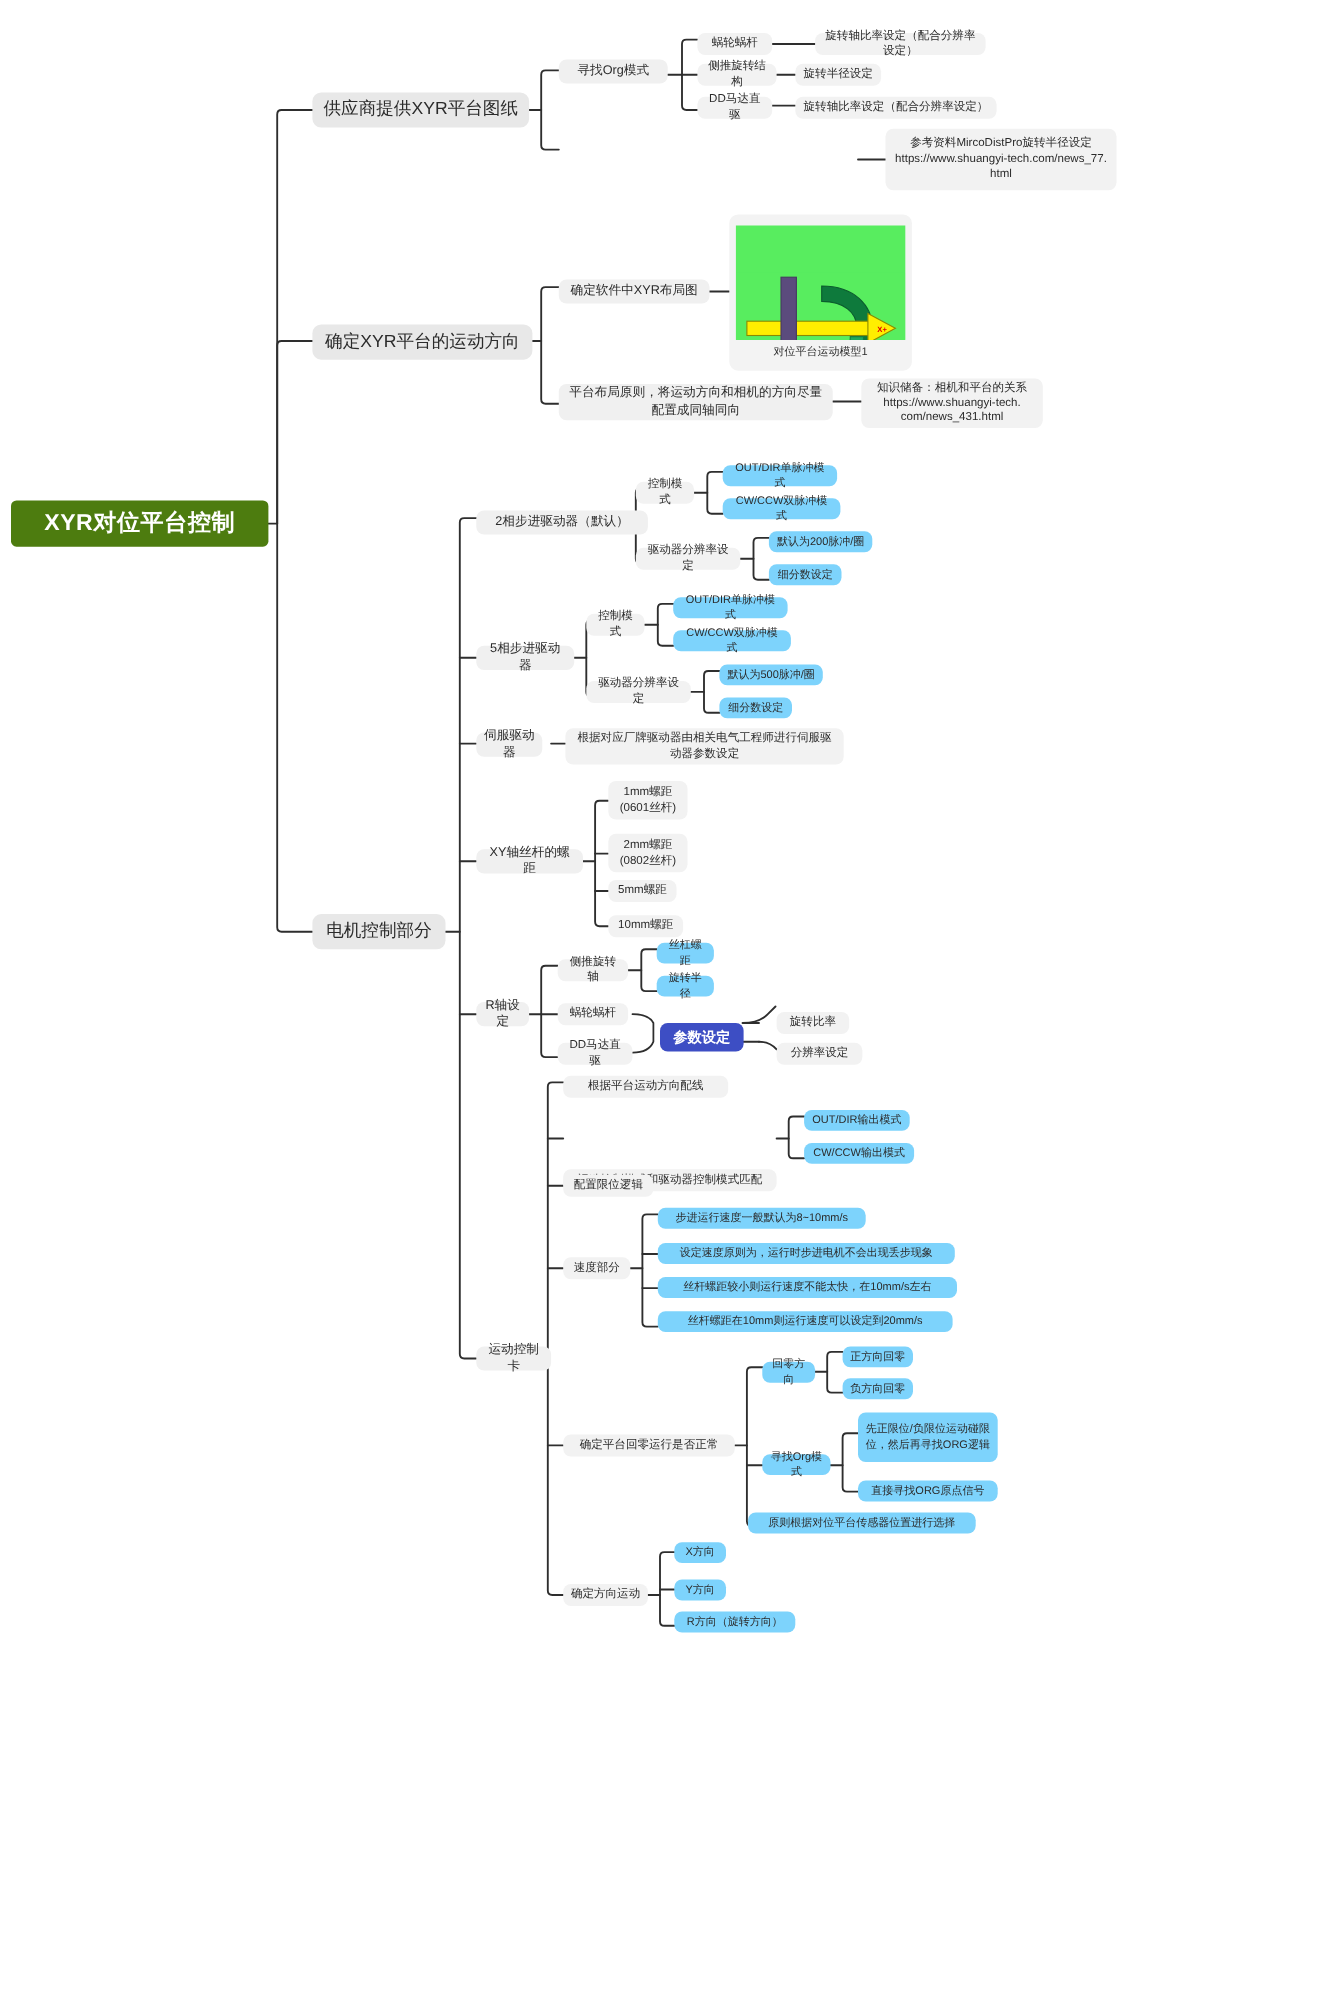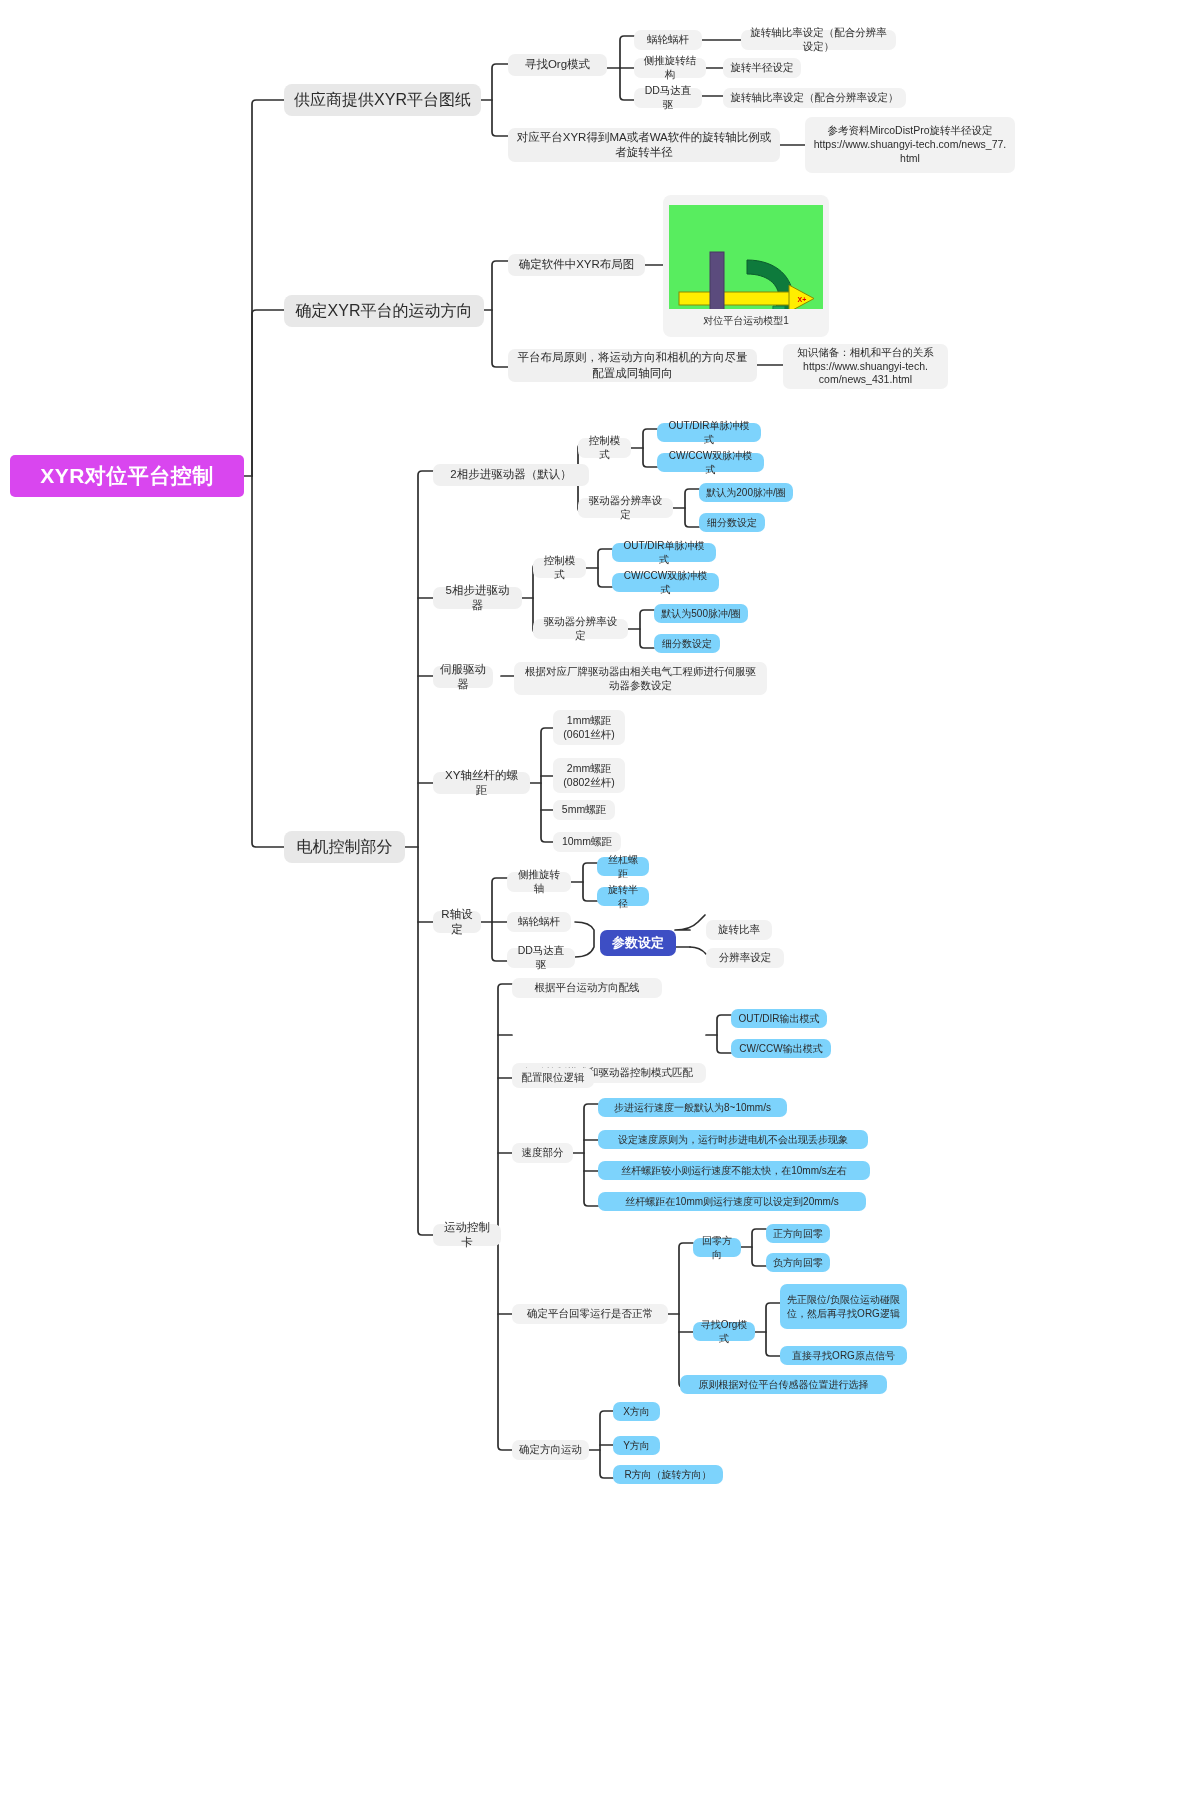--- a/index.html
+++ b/index.html
@@ -28,21 +28,21 @@
     color: #2b2b2b;
     display: flex;
     align-items: center;
     justify-content: center;
     text-align: center;
     line-height: 1.32;
     padding: 3px 7px;
     white-space: pre-wrap;
   }
   .root {
-    background: #d946ef;
+    background: #4d7c0f;
     color: #ffffff;
     font-size: 21px;
     font-weight: bold;
     border-radius: 5px;
     letter-spacing: .5px;
   }
   .lvl1 {
     background: #e8e8e8;
     font-size: 16px;
     border-radius: 8px;
@@ -203,21 +203,20 @@
 
   <div class="node lvl3" style="left:634px; top:30px; width:68px; height:20px;">蜗轮蜗杆</div>
   <div class="node lvl3" style="left:741px; top:30px; width:155px; height:20px;">旋转轴比率设定（配合分辨率设定）</div>
 
   <div class="node lvl3" style="left:634px; top:58px; width:72px; height:20px;">侧推旋转结构</div>
   <div class="node lvl3" style="left:723px; top:58px; width:78px; height:20px;">旋转半径设定</div>
 
   <div class="node lvl3" style="left:634px; top:88px; width:68px; height:20px;">DD马达直驱</div>
   <div class="node lvl3" style="left:723px; top:88px; width:183px; height:20px;">旋转轴比率设定（配合分辨率设定）</div>
 
-  <div class="node lvl2" style="left:508px; top:128px; width:272px; height:34px;">对应平台XYR得到MA或者WA软件的旋转轴比例或者旋转半径</div>
   <div class="node lvl3" style="left:805px; top:117px; width:210px; height:56px;">参考资料MircoDistPro旋转半径设定
 https://www.shuangyi-tech.com/news_77.
 html</div>
 
   <div class="node lvl1" style="left:284px; top:295px; width:200px; height:32px;">确定XYR平台的运动方向</div>
 
   <div class="node lvl2" style="left:508px; top:254px; width:137px; height:22px;">确定软件中XYR布局图</div>
 
   <div class="node imgnode" style="left:663px; top:195px; width:166px; height:142px;">
     <div class="thumb">

